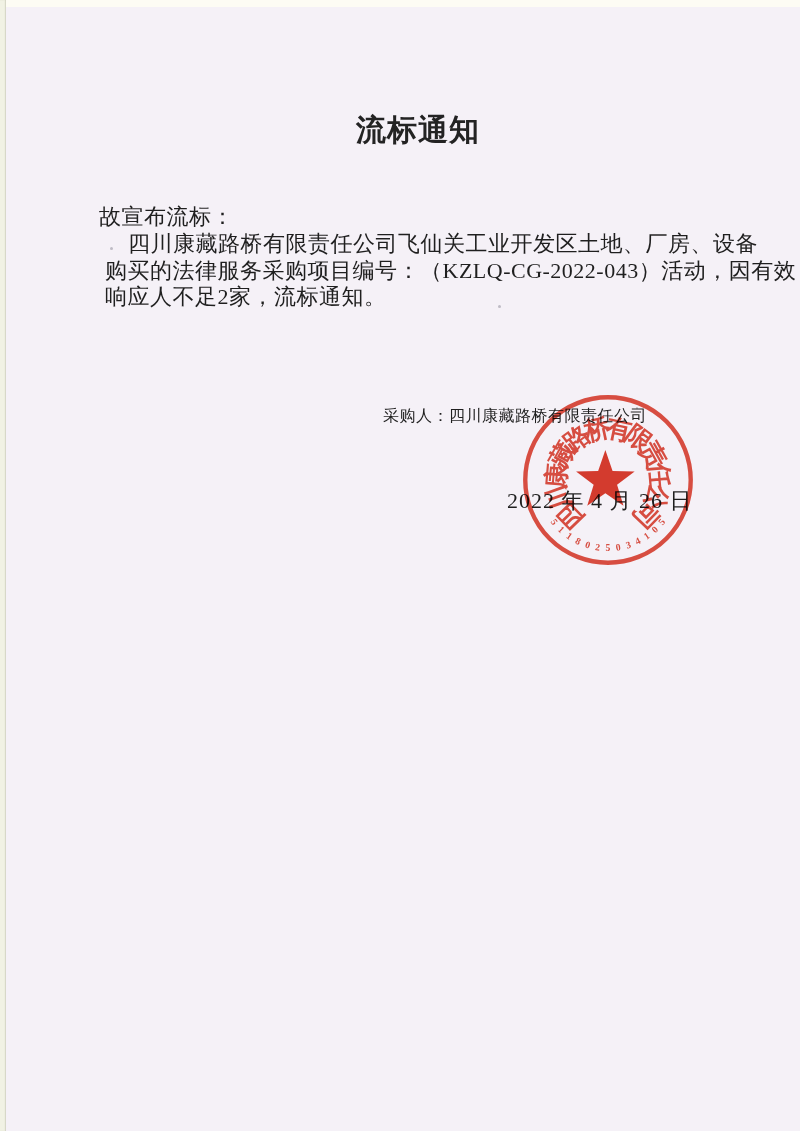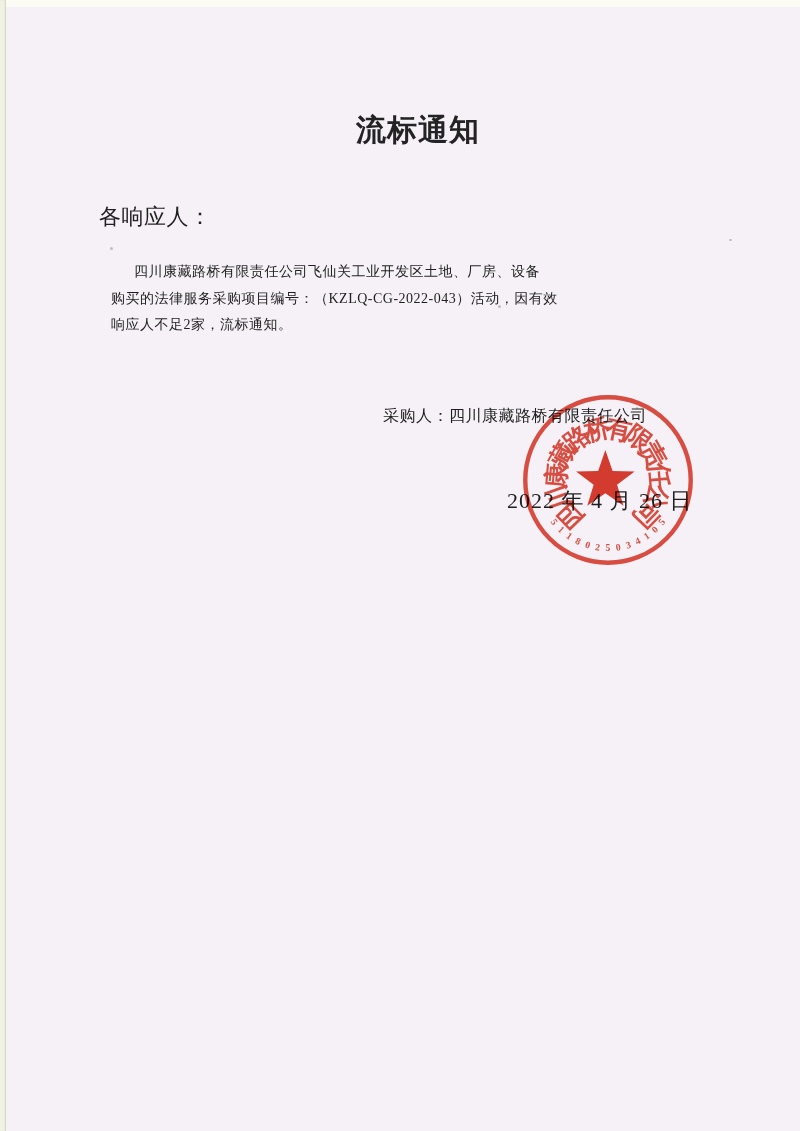--- a/index.html
+++ b/index.html
@@ -42,26 +42,25 @@
     color: #232323;
   }
   .salutation {
     position: absolute;
     left: 99px; top: 202px;
     font-size: 22px;
     letter-spacing: 0.5px;
   }
   .paragraph {
     position: absolute;
-    left: 111px; top: 231px;
+    left: 105px; top: 231px;
     width: 640px;
-    font-size: 14px;
+    font-size: 22px;
     line-height: 26.5px;
     letter-spacing: 0.5px;
-    margin-top: 28px;
   }
   .paragraph .line { white-space: nowrap; }
   .paragraph .line.indent { text-indent: 23px; }
   .purchaser {
     position: absolute;
     left: 383px; top: 406px;
     font-size: 16px;
     letter-spacing: 0.5px;
     z-index: 1;
   }
@@ -99,21 +98,21 @@
 </head>
 <body>
 
 <div class="page">
 
   <div class="edge-top"></div>
   <div class="edge-left"></div>
 
   <h1 class="title">流标通知</h1>
 
-  <div class="salutation">各响应人：</div>
+  <div class="salutation">故宣布流标：</div>
 
   <div class="paragraph">
     <div class="line indent">四川康藏路桥有限责任公司飞仙关工业开发区土地、厂房、设备</div>
     <div class="line">购买的法律服务采购项目编号：（KZLQ-CG-2022-043）活动，因有效</div>
     <div class="line">响应人不足2家，流标通知。</div>
   </div>
 
   <div class="purchaser">采购人：四川康藏路桥有限责任公司</div>
 
   <div class="date">2022 年 4 月 26 日</div>

